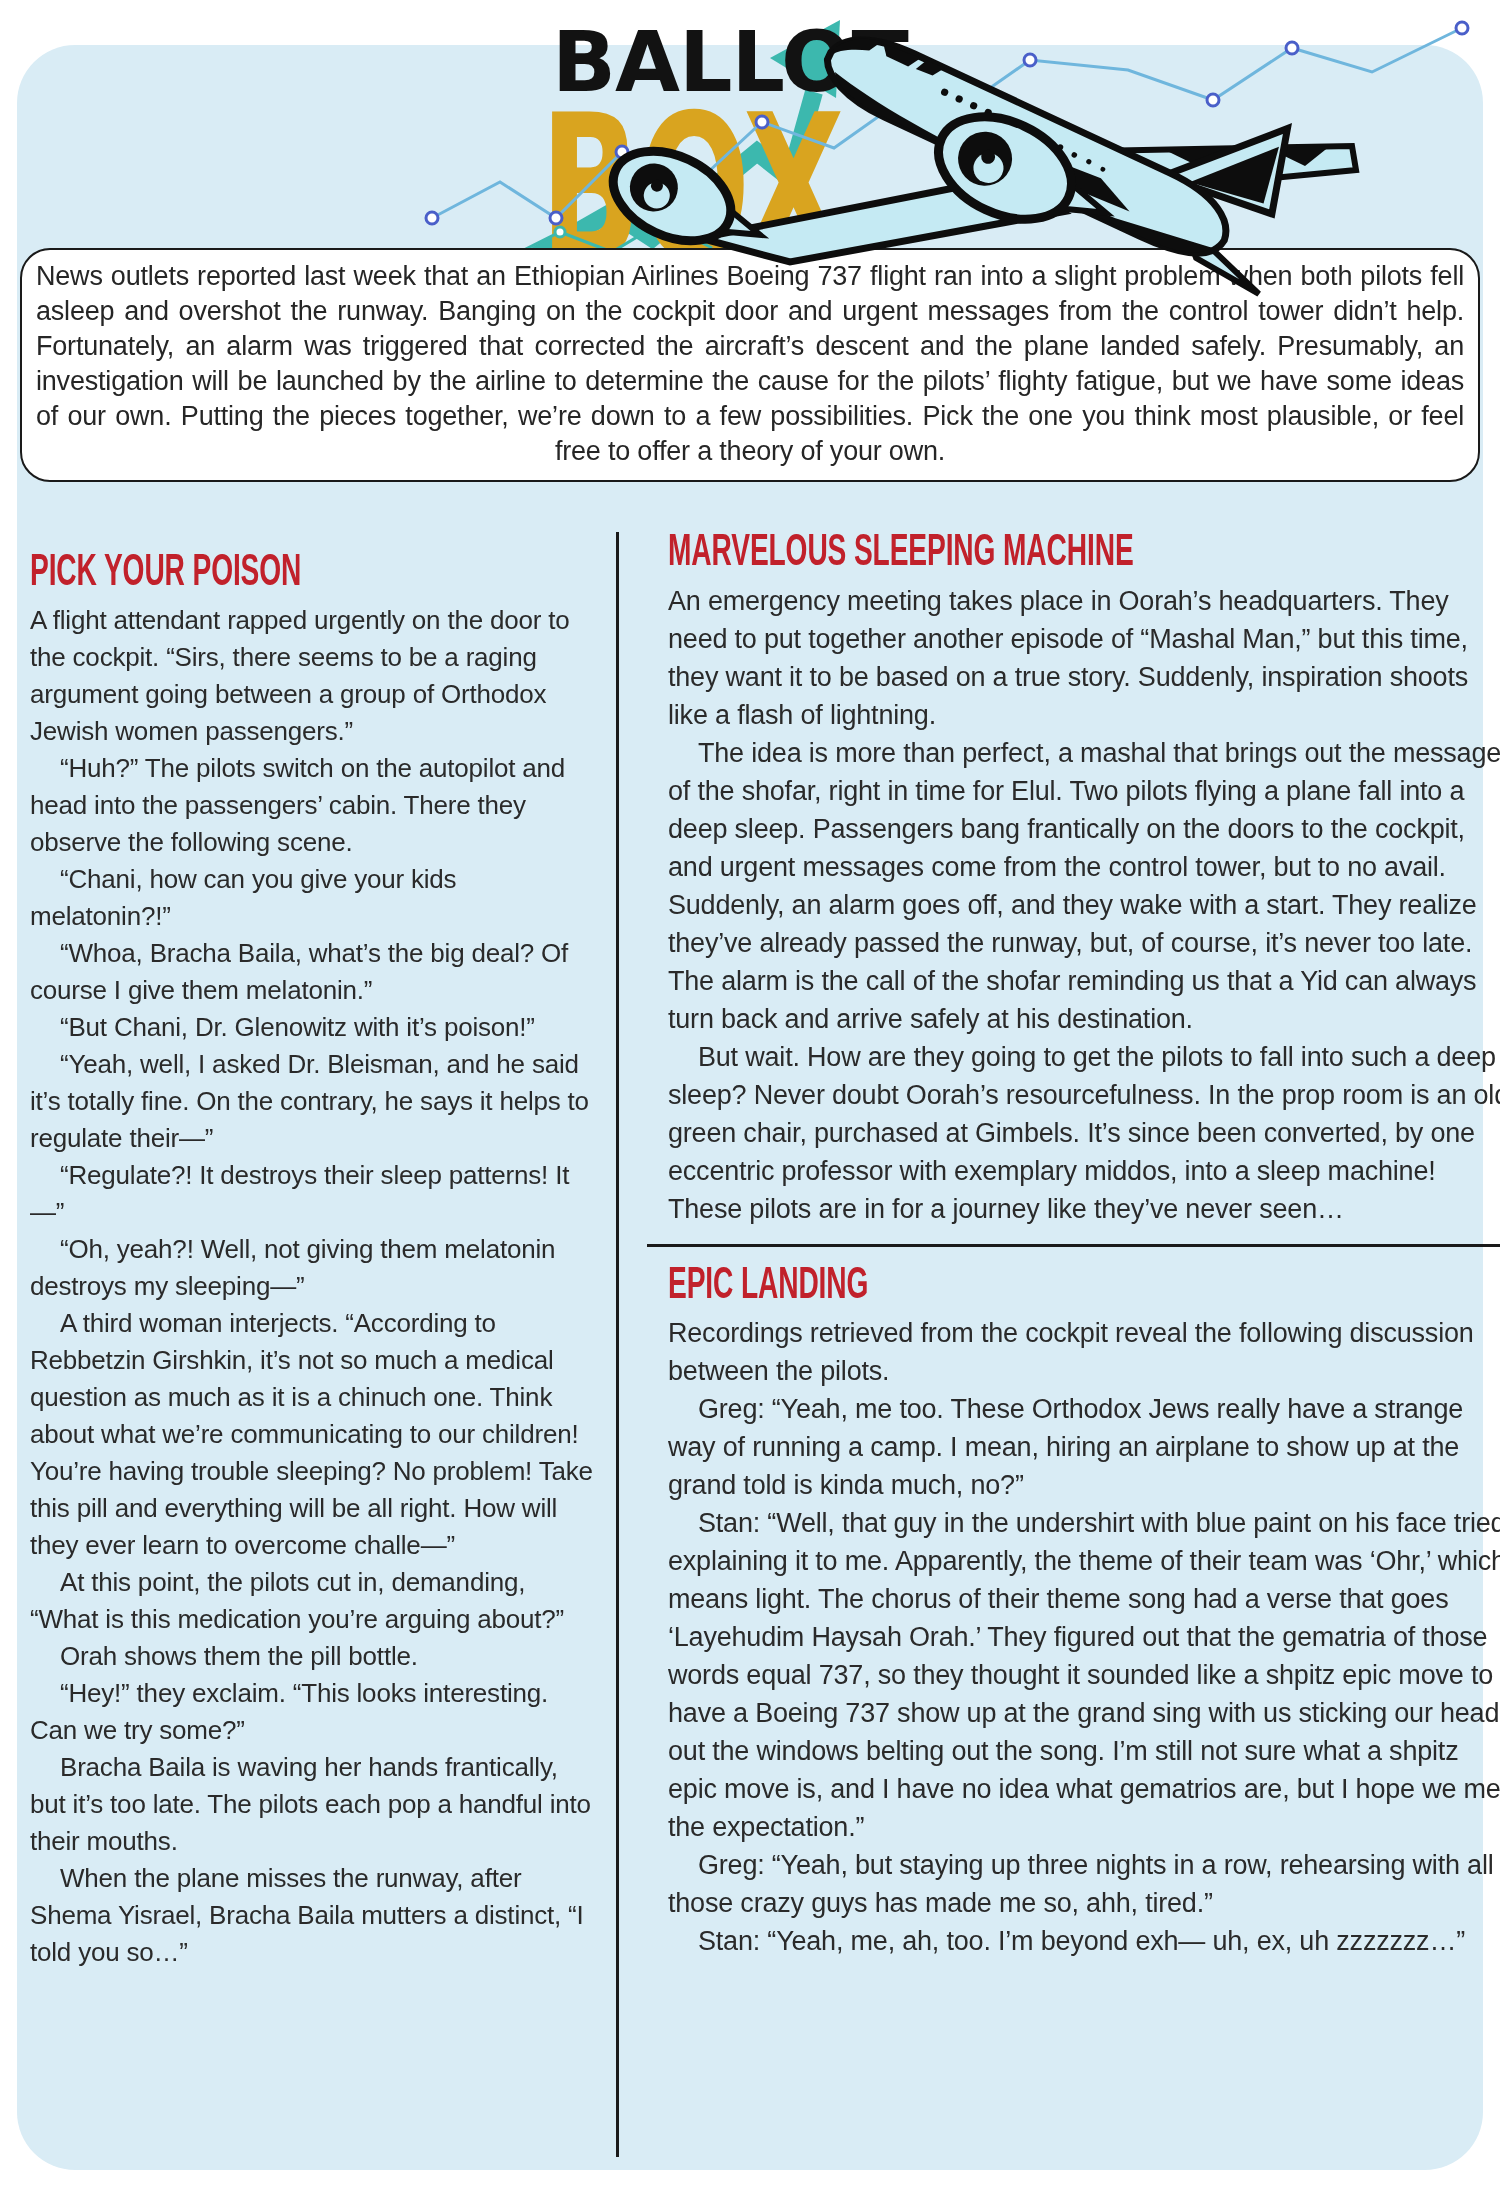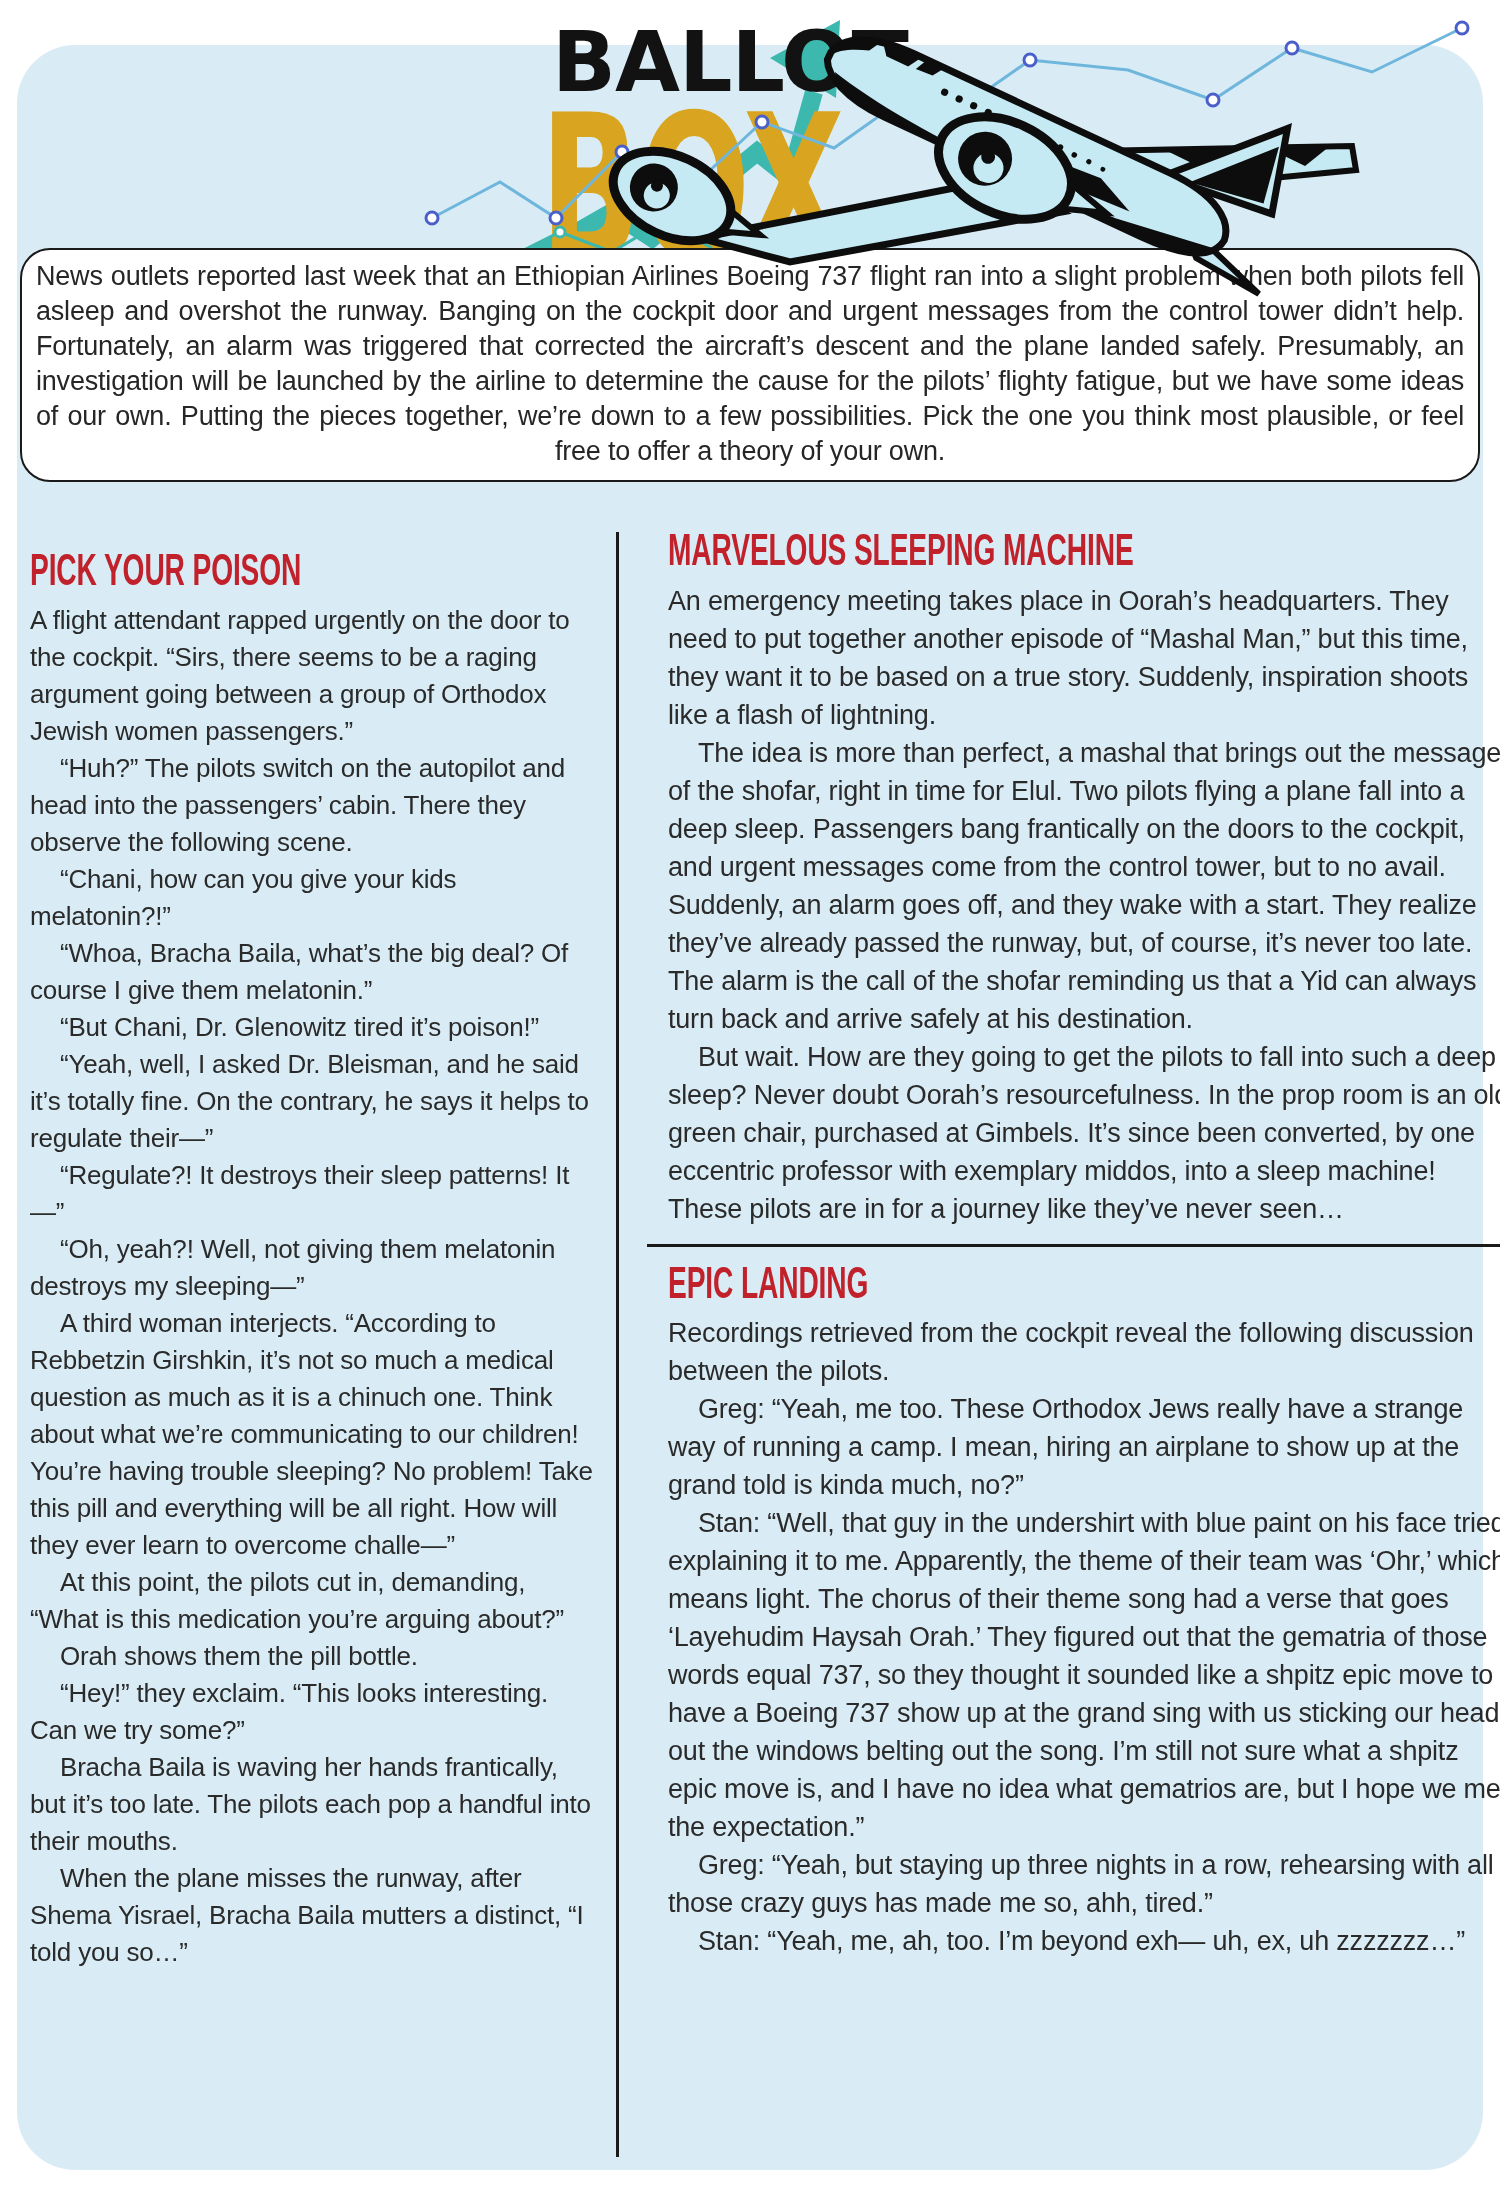--- a/index.html
+++ b/index.html
@@ -151,21 +151,21 @@
 <div class="v-rule"></div>
 
 <div class="col col-left">
   <section>
     <h2 class="section-heading">PICK YOUR POISON</h2>
     <div class="paras">
         <p>A flight attendant rapped urgently on the door to the cockpit. “Sirs, there seems to be a raging argument going between a group of Orthodox Jewish women passengers.”</p>
         <p>“Huh?” The pilots switch on the autopilot and head into the passengers’ cabin. There they observe the following scene.</p>
         <p>“Chani, how can you give your kids melatonin?!”</p>
         <p>“Whoa, Bracha Baila, what’s the big deal? Of course I give them melatonin.”</p>
-        <p>“But Chani, Dr. Glenowitz tired it’s poison!”</p>
+        <p>“But Chani, Dr. Glenowitz with it’s poison!”</p>
         <p>“Yeah, well, I asked Dr. Bleisman, and he said it’s totally fine. On the contrary, he says it helps to regulate their—”</p>
         <p>“Regulate?! It destroys their sleep patterns! It—”</p>
         <p>“Oh, yeah?! Well, not giving them melatonin destroys my sleeping—”</p>
         <p>A third woman interjects. “According to Rebbetzin Girshkin, it’s not so much a medical question as much as it is a chinuch one. Think about what we’re communicating to our children! You’re having trouble sleeping? No problem! Take this pill and everything will be all right. How will they ever learn to overcome challe—”</p>
         <p>At this point, the pilots cut in, demanding, “What is this medication you’re arguing about?”</p>
         <p>Orah shows them the pill bottle.</p>
         <p>“Hey!” they exclaim. “This looks interesting. Can we try some?”</p>
         <p>Bracha Baila is waving her hands frantically, but it’s too late. The pilots each pop a handful into their mouths.</p>
         <p>When the plane misses the runway, after Shema Yisrael, Bracha Baila mutters a distinct, “I told you so…”</p>
       </div>

